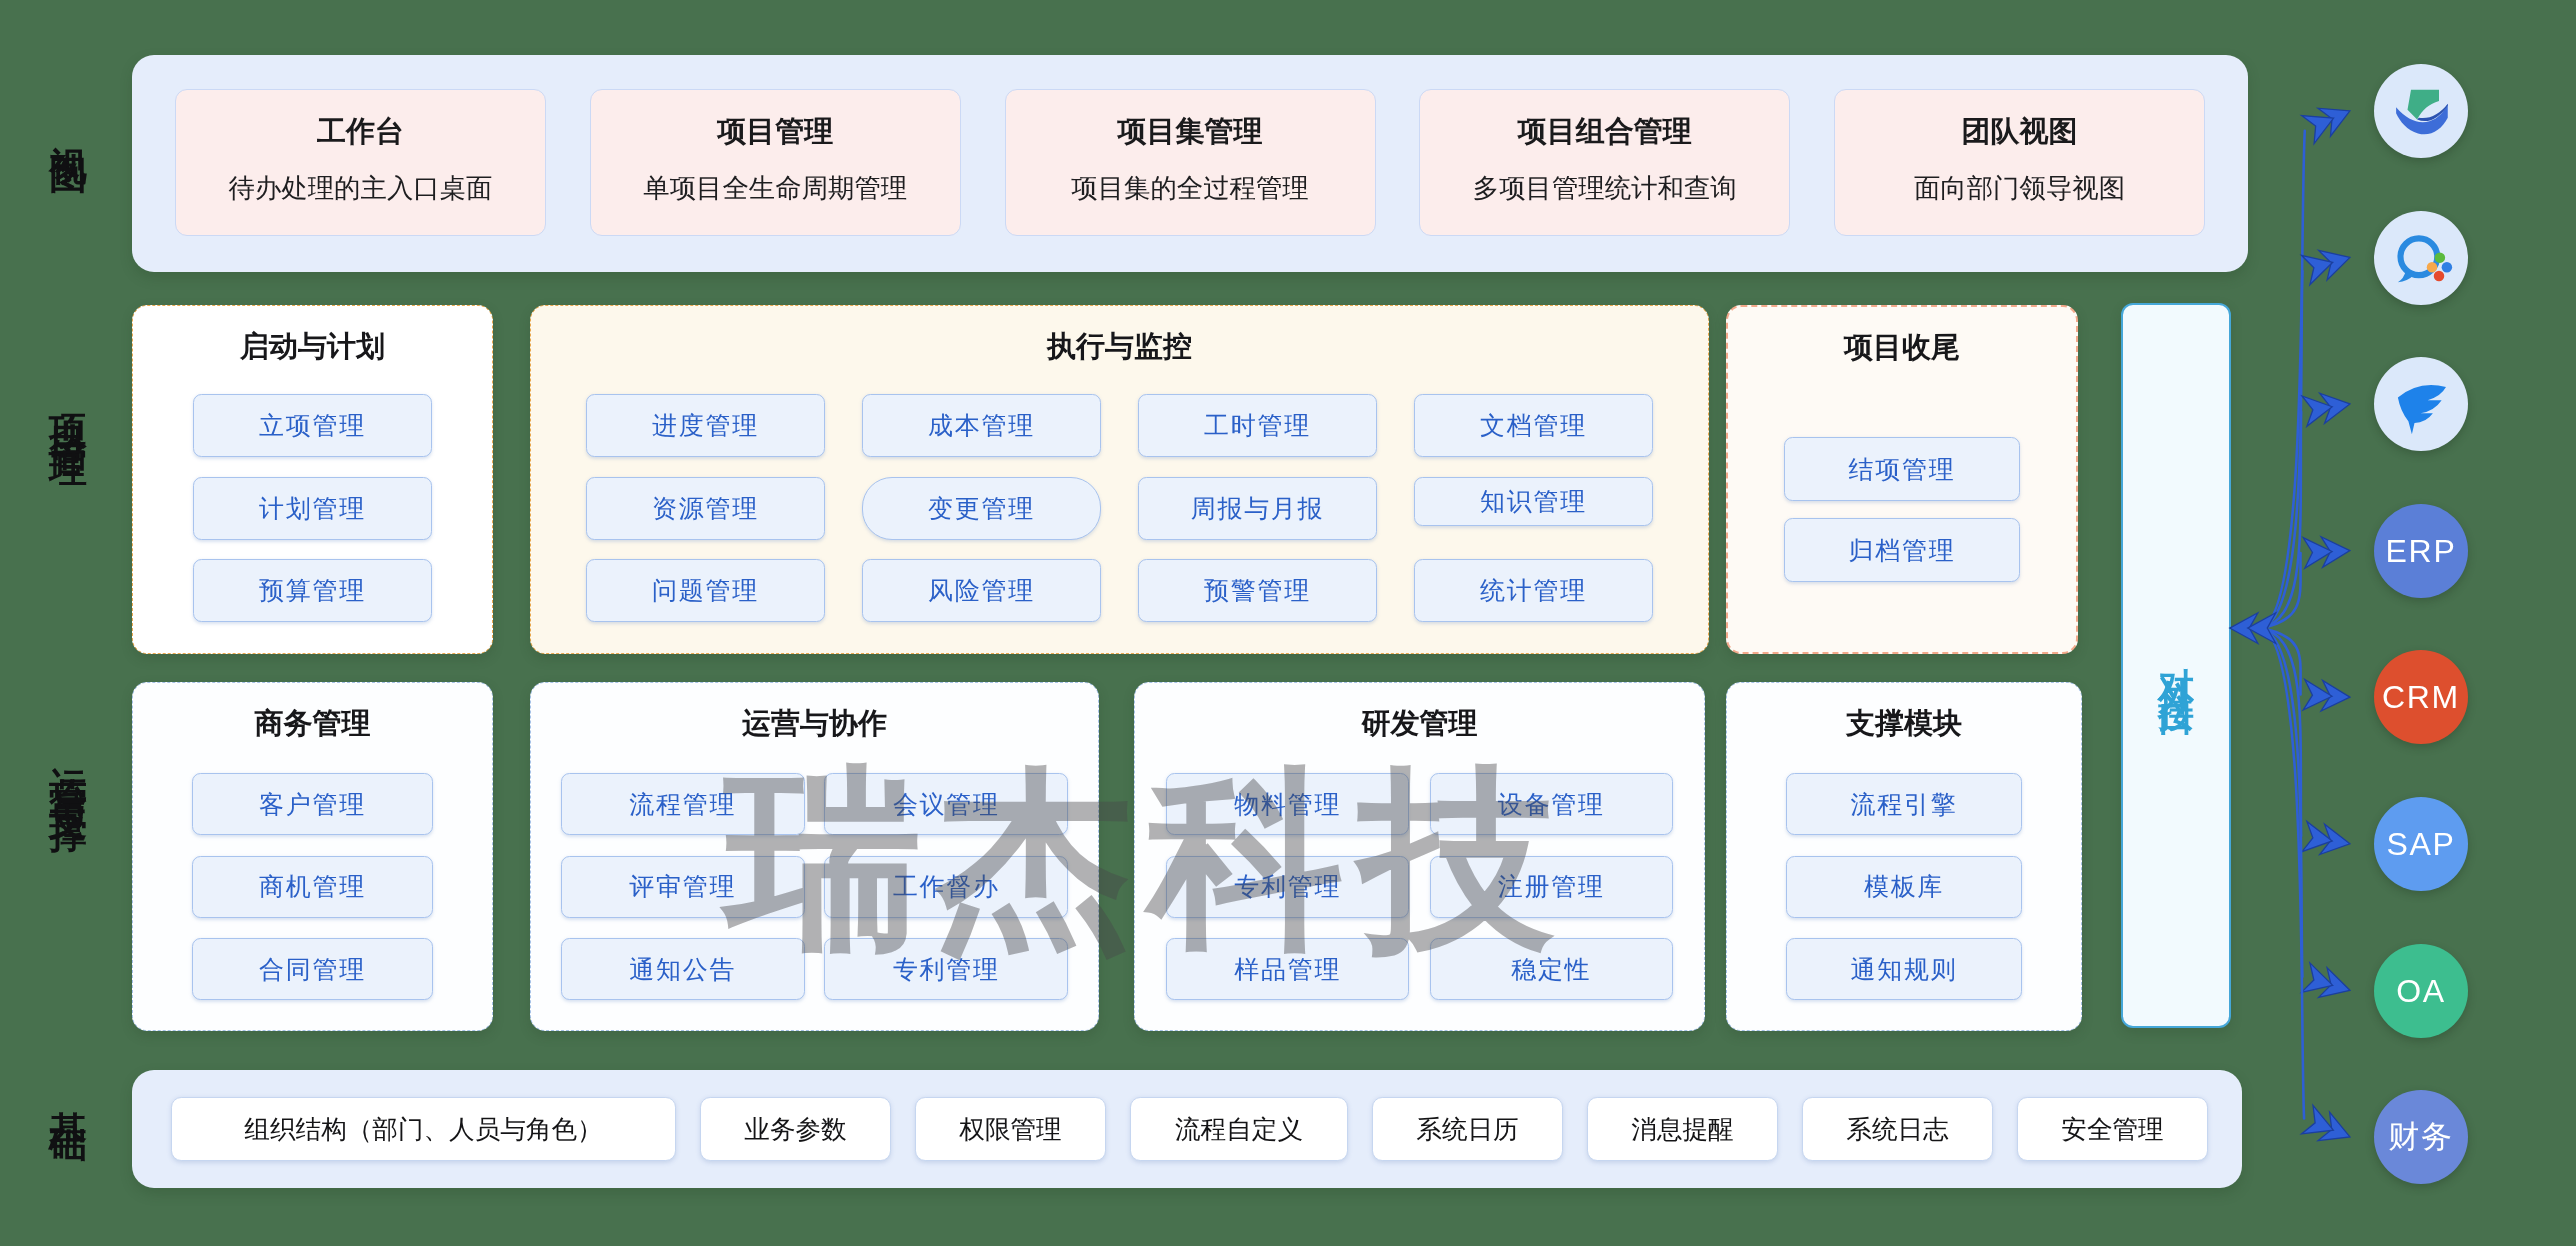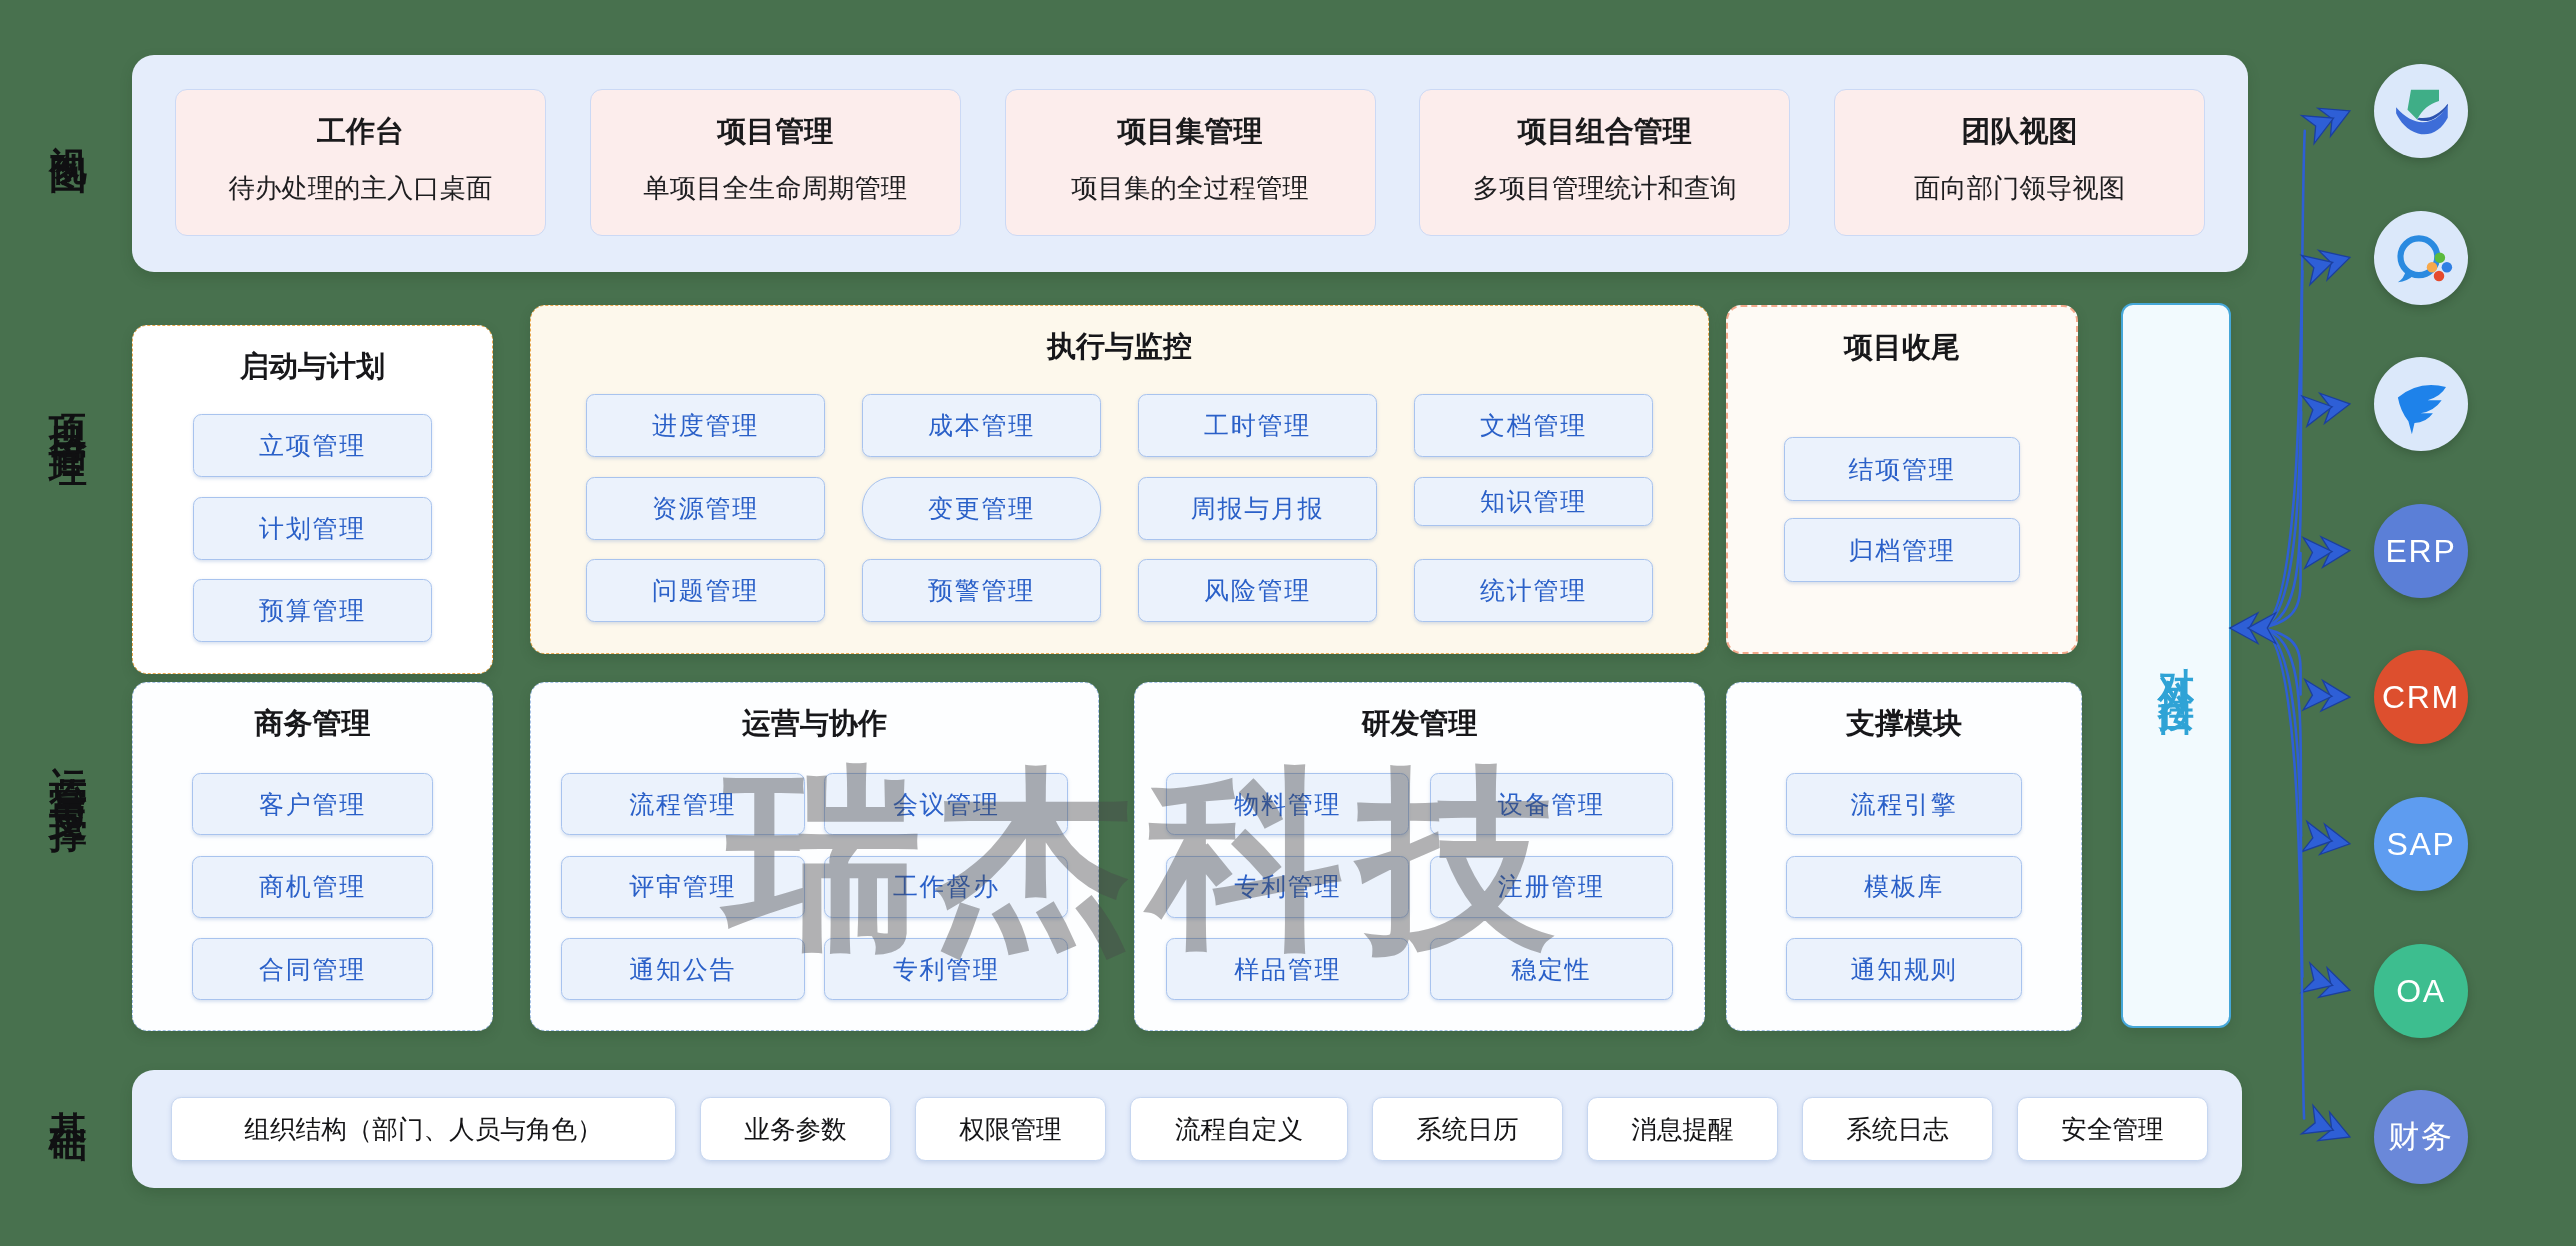--- a/index.html
+++ b/index.html
@@ -86,43 +86,43 @@
     <div class="pink-card">
       <div class="t">项目组合管理</div>
       <div class="d">多项目管理统计和查询</div>
     </div>
     <div class="pink-card">
       <div class="t">团队视图</div>
       <div class="d">面向部门领导视图</div>
     </div>
   </div>
 
-  <div class="section sec-white" style="left:132px;top:305px;width:361px;height:349px;margin-top:20px;">
+  <div class="section sec-white" style="left:132px;top:305px;width:361px;height:349px;">
     <div class="sec-title">启动与计划</div>
     <div class="sec-grid" style="padding-top:88px;grid-template-columns:239px;row-gap:19.6px;">
       <div class="btn" style="height:63px;">立项管理</div>
       <div class="btn" style="height:63px;">计划管理</div>
       <div class="btn" style="height:63px;text-align:center;">预算管理</div>
     </div>
   </div>
 
   <div class="section sec-cream" style="left:530px;top:305px;width:1179px;height:349px;">
     <div class="sec-title">执行与监控</div>
     <div class="sec-grid" style="padding-top:88px;grid-template-columns:repeat(4,239px);column-gap:37px;row-gap:19.6px;">
       <div class="btn" style="height:63px;">进度管理</div>
       <div class="btn" style="height:63px;">成本管理</div>
       <div class="btn" style="height:63px;">工时管理</div>
       <div class="btn" style="height:63px;">文档管理</div>
       <div class="btn" style="height:63px;">资源管理</div>
       <div class="btn" style="height:63px;border-radius:30px;">变更管理</div>
       <div class="btn" style="height:63px;">周报与月报</div>
       <div class="btn" style="height:49px;">知识管理</div>
       <div class="btn" style="height:63px;">问题管理</div>
+      <div class="btn" style="height:63px;">风险管理</div>
       <div class="btn" style="height:63px;">预警管理</div>
-      <div class="btn" style="height:63px;">风险管理</div>
       <div class="btn" style="height:63px;">统计管理</div>
     </div>
   </div>
 
   <div class="section sec-close" style="left:1726px;top:305px;width:352px;height:349px;">
     <div class="sec-title">项目收尾</div>
     <div class="sec-grid" style="padding-top:130px;grid-template-columns:236px;row-gap:17px;">
       <div class="btn" style="height:64px;">结项管理</div>
       <div class="btn" style="height:64px;">归档管理</div>
     </div>

